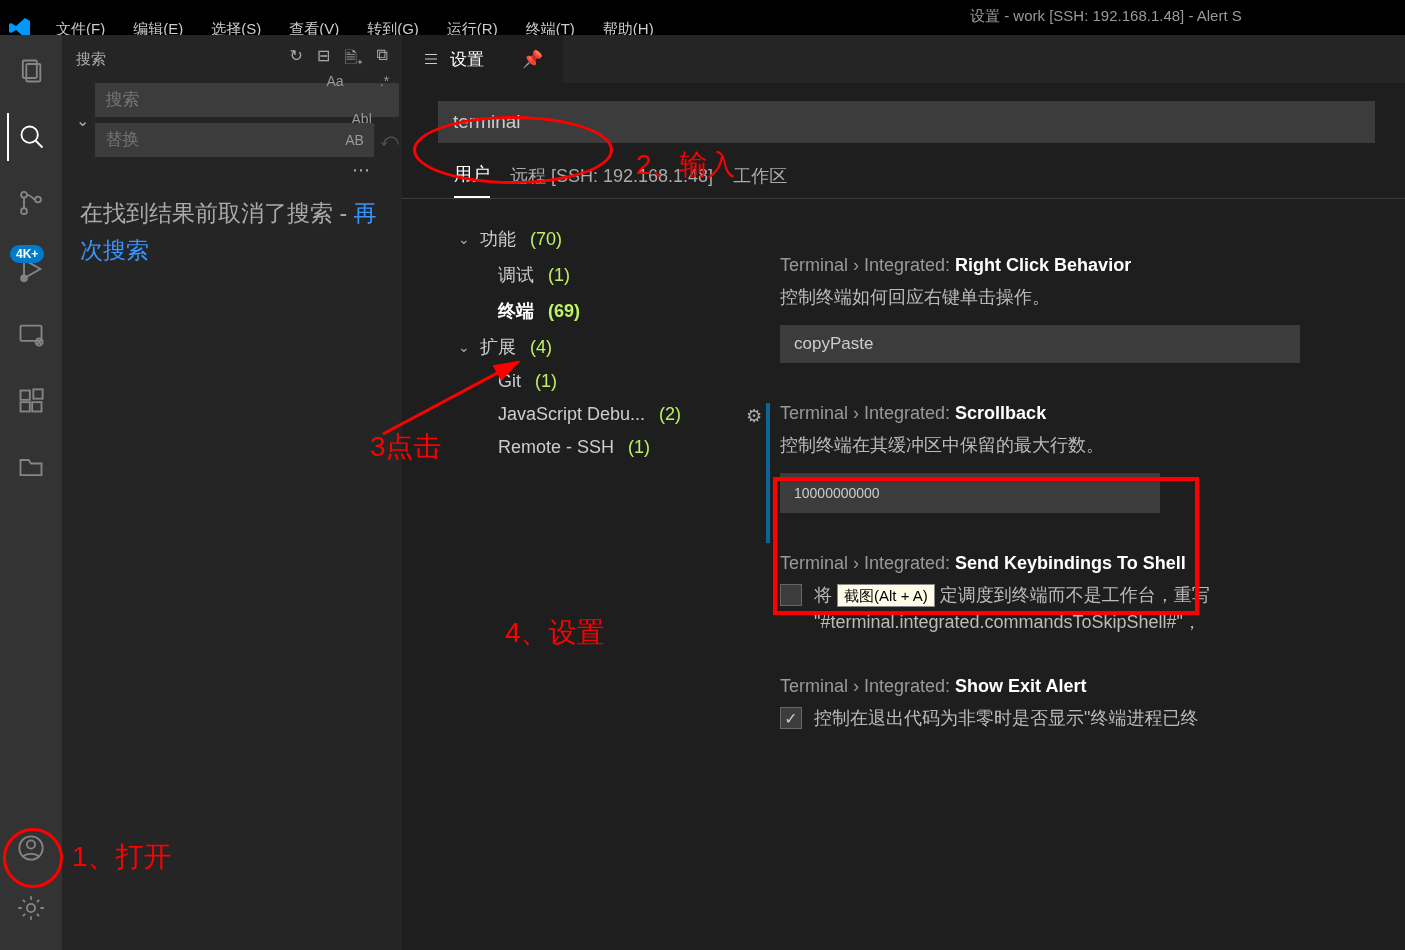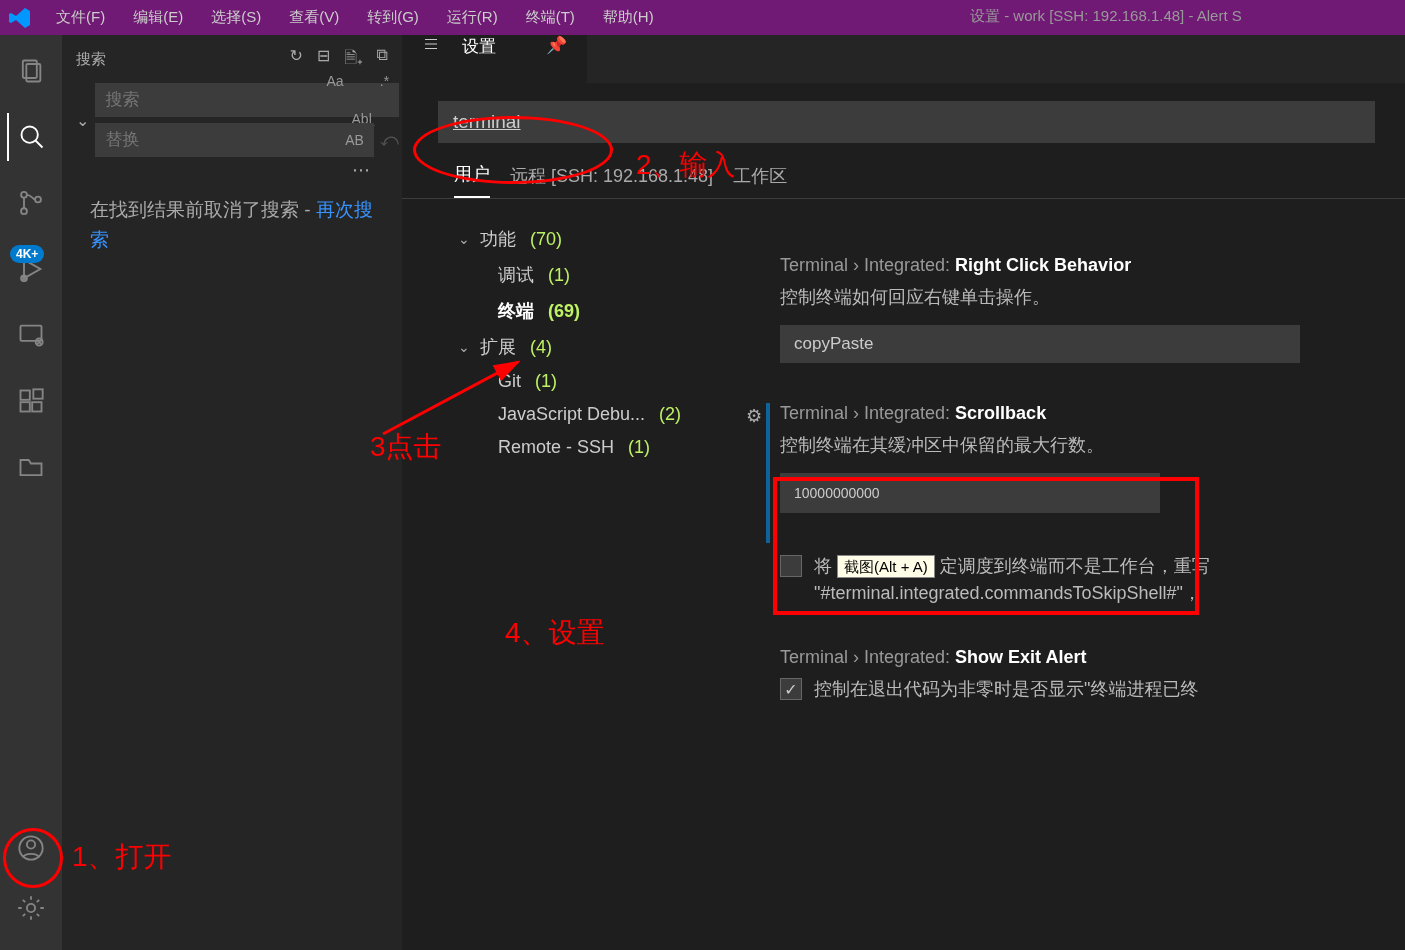--- a/index.html
+++ b/index.html
@@ -1,17 +1,17 @@
 <!DOCTYPE html>
 <html><head>
 <meta charset="utf-8">
 <style>
 * { margin: 0; padding: 0; box-sizing: border-box; font-family: "Segoe UI", "Microsoft YaHei", sans-serif; }
 body { background: #1e1e1e; color: #cccccc; overflow: hidden; width: 1405px; height: 950px; position: relative; }
-.titlebar { height: 35px; background: #701a75; display: flex; align-items: center; padding: 8px 8px; }
+.titlebar { height: 35px; background: #000000; display: flex; align-items: flex-start; padding: 16px 8px; }
 .titlebar .logo { width: 24px; height: 24px; margin-right: 12px; }
 .titlebar .menu { display: flex; gap: 4px; }
 .titlebar .menu-item { padding: 4px 12px; font-size: 15px; color: #cccccc; cursor: pointer; }
 .titlebar .title-text { position: absolute; left: 970px; top: 7px; font-size: 15px; color: #999999; white-space: nowrap; }
 .main { display: flex; height: calc(100% - 35px); }
 .activitybar { width: 62px; background: #333333; display: flex; flex-direction: column; align-items: center; padding-top: 12px; position: relative; }
 .activitybar .ab-item { width: 48px; height: 48px; display: flex; align-items: center; justify-content: center; margin-bottom: 18px; cursor: pointer; position: relative; }
 .activitybar .ab-item.active { border-left: 2px solid #fff; }
 .activitybar .ab-bottom { margin-top: auto; margin-bottom: 12px; }
 .badge4k { position: absolute; top: 210px; left: 10px; background: #007acc; color: #fff; font-size: 12px; padding: 2px 6px; border-radius: 10px; font-weight: bold; }
@@ -22,28 +22,28 @@
 .search-area { padding: 0 14px; }
 .search-row { display: flex; align-items: center; gap: 6px; }
 .chevron-toggle { width: 20px; color: #aaa; font-size: 16px; cursor: pointer; }
 .search-fields { flex: 1; }
 .search-input-wrap { background: #3c3c3c; height: 34px; display: flex; align-items: center; padding: 0 10px; margin-bottom: 6px; }
 .search-input-wrap input { background: transparent; border: none; outline: none; color: #ccc; font-size: 17px; flex: 1; }
 .search-input-wrap .mod-icons { display: flex; gap: 8px; color: #999; font-size: 14px; }
 .replace-row { display: flex; gap: 6px; align-items: center; }
 .replace-btn { color: #555; font-size: 18px; }
 .more-dots { text-align: right; padding-right: 18px; color: #aaa; font-size: 18px; margin-top: 2px; }
-.search-status { padding: 14px 28px; font-size: 19px; color: #aaa; line-height: 1.6; }
+.search-status { padding: 14px 18px; font-size: 23px; color: #aaa; line-height: 1.6; }
 .search-status .link { color: #3794ff; cursor: pointer; }
 .editor { flex: 1; background: #1e1e1e; display: flex; flex-direction: column; position: relative; }
 .tab-row { height: 48px; background: #252526; display: flex; align-items: center; }
-.tab { height: 48px; padding: 0 20px; background: #1e1e1e; display: flex; gap: 22px; font-size: 17px; color: #fff; }
+.tab { height: 48px; padding: 0 20px; background: #1e1e1e; display: flex; align-items: center; gap: 10px; font-size: 17px; color: #fff; }
 .tab .pin { margin-left: 28px; color: #aaa; }
 .settings-body { flex: 1; background: #1e1e1e; padding: 18px 0 0 0; overflow: hidden; }
-.settings-search { margin: 0 30px 14px 36px; height: 42px; background: #3c3c3c; border: 1px solid #007acc00; display: flex; align-items: center; padding: 0 14px; text-decoration: underline; }
+.settings-search { margin: 0 30px 14px 36px; height: 42px; background: #3c3c3c; border: 1px solid #007acc00; display: flex; align-items: center; padding: 0 14px; }
 .settings-search input { background: transparent; border: none; outline: none; color: #ccc; font-size: 19px; width: 100%; }
 .scope-tabs { display: flex; gap: 20px; padding: 0 0 0 52px; border-bottom: 1px solid #3c3c3c; height: 42px; align-items: flex-end; font-size: 18px; }
 .scope-tab { padding-bottom: 10px; color: #aaa; cursor: pointer; }
 .scope-tab.active { color: #fff; border-bottom: 2px solid #fff; }
 .settings-content { display: flex; height: calc(100% - 120px); }
 .toc { width: 320px; padding: 22px 0 0 56px; font-size: 18px; }
 .toc-row { display: flex; align-items: center; padding: 6px 0; cursor: pointer; gap: 8px; }
 .toc-row .chev { font-size: 14px; color: #aaa; width: 14px; }
 .toc-row .count { color: #bef264; margin-left: 6px; }
 .toc-row.indent { padding-left: 40px; }
@@ -260,20 +260,21 @@
 
           <div class="setting-item" style="position:relative;">
             <span class="gear">⚙</span>
             <div class="blue-bar" style="left:26px;top:0;height:140px;"></div>
             <div class="setting-title"><span class="crumb">Terminal › Integrated:</span> <span class="name">Scrollback</span></div>
             <div class="setting-desc">控制终端在其缓冲区中保留的最大行数。</div>
             <div class="num-input">10000000000</div>
           </div>
 
           <div class="setting-item">
+            <div class="setting-title"><span class="crumb">Terminal › Integrated:</span> <span class="name">Send Keybindings To Shell</span></div>
             <div class="checkbox-row">
               <div class="checkbox"></div>
               <div class="setting-desc" style="margin-bottom:0;">
                 <span>将</span>
                 <span class="tooltip" style="position:static;">截图(Alt + A)</span>
                 <span>定调度到终端而不是工作台，重写</span><br>
                 <span>"#terminal.integrated.commandsToSkipShell#"，</span>
               </div>
             </div>
           </div>

